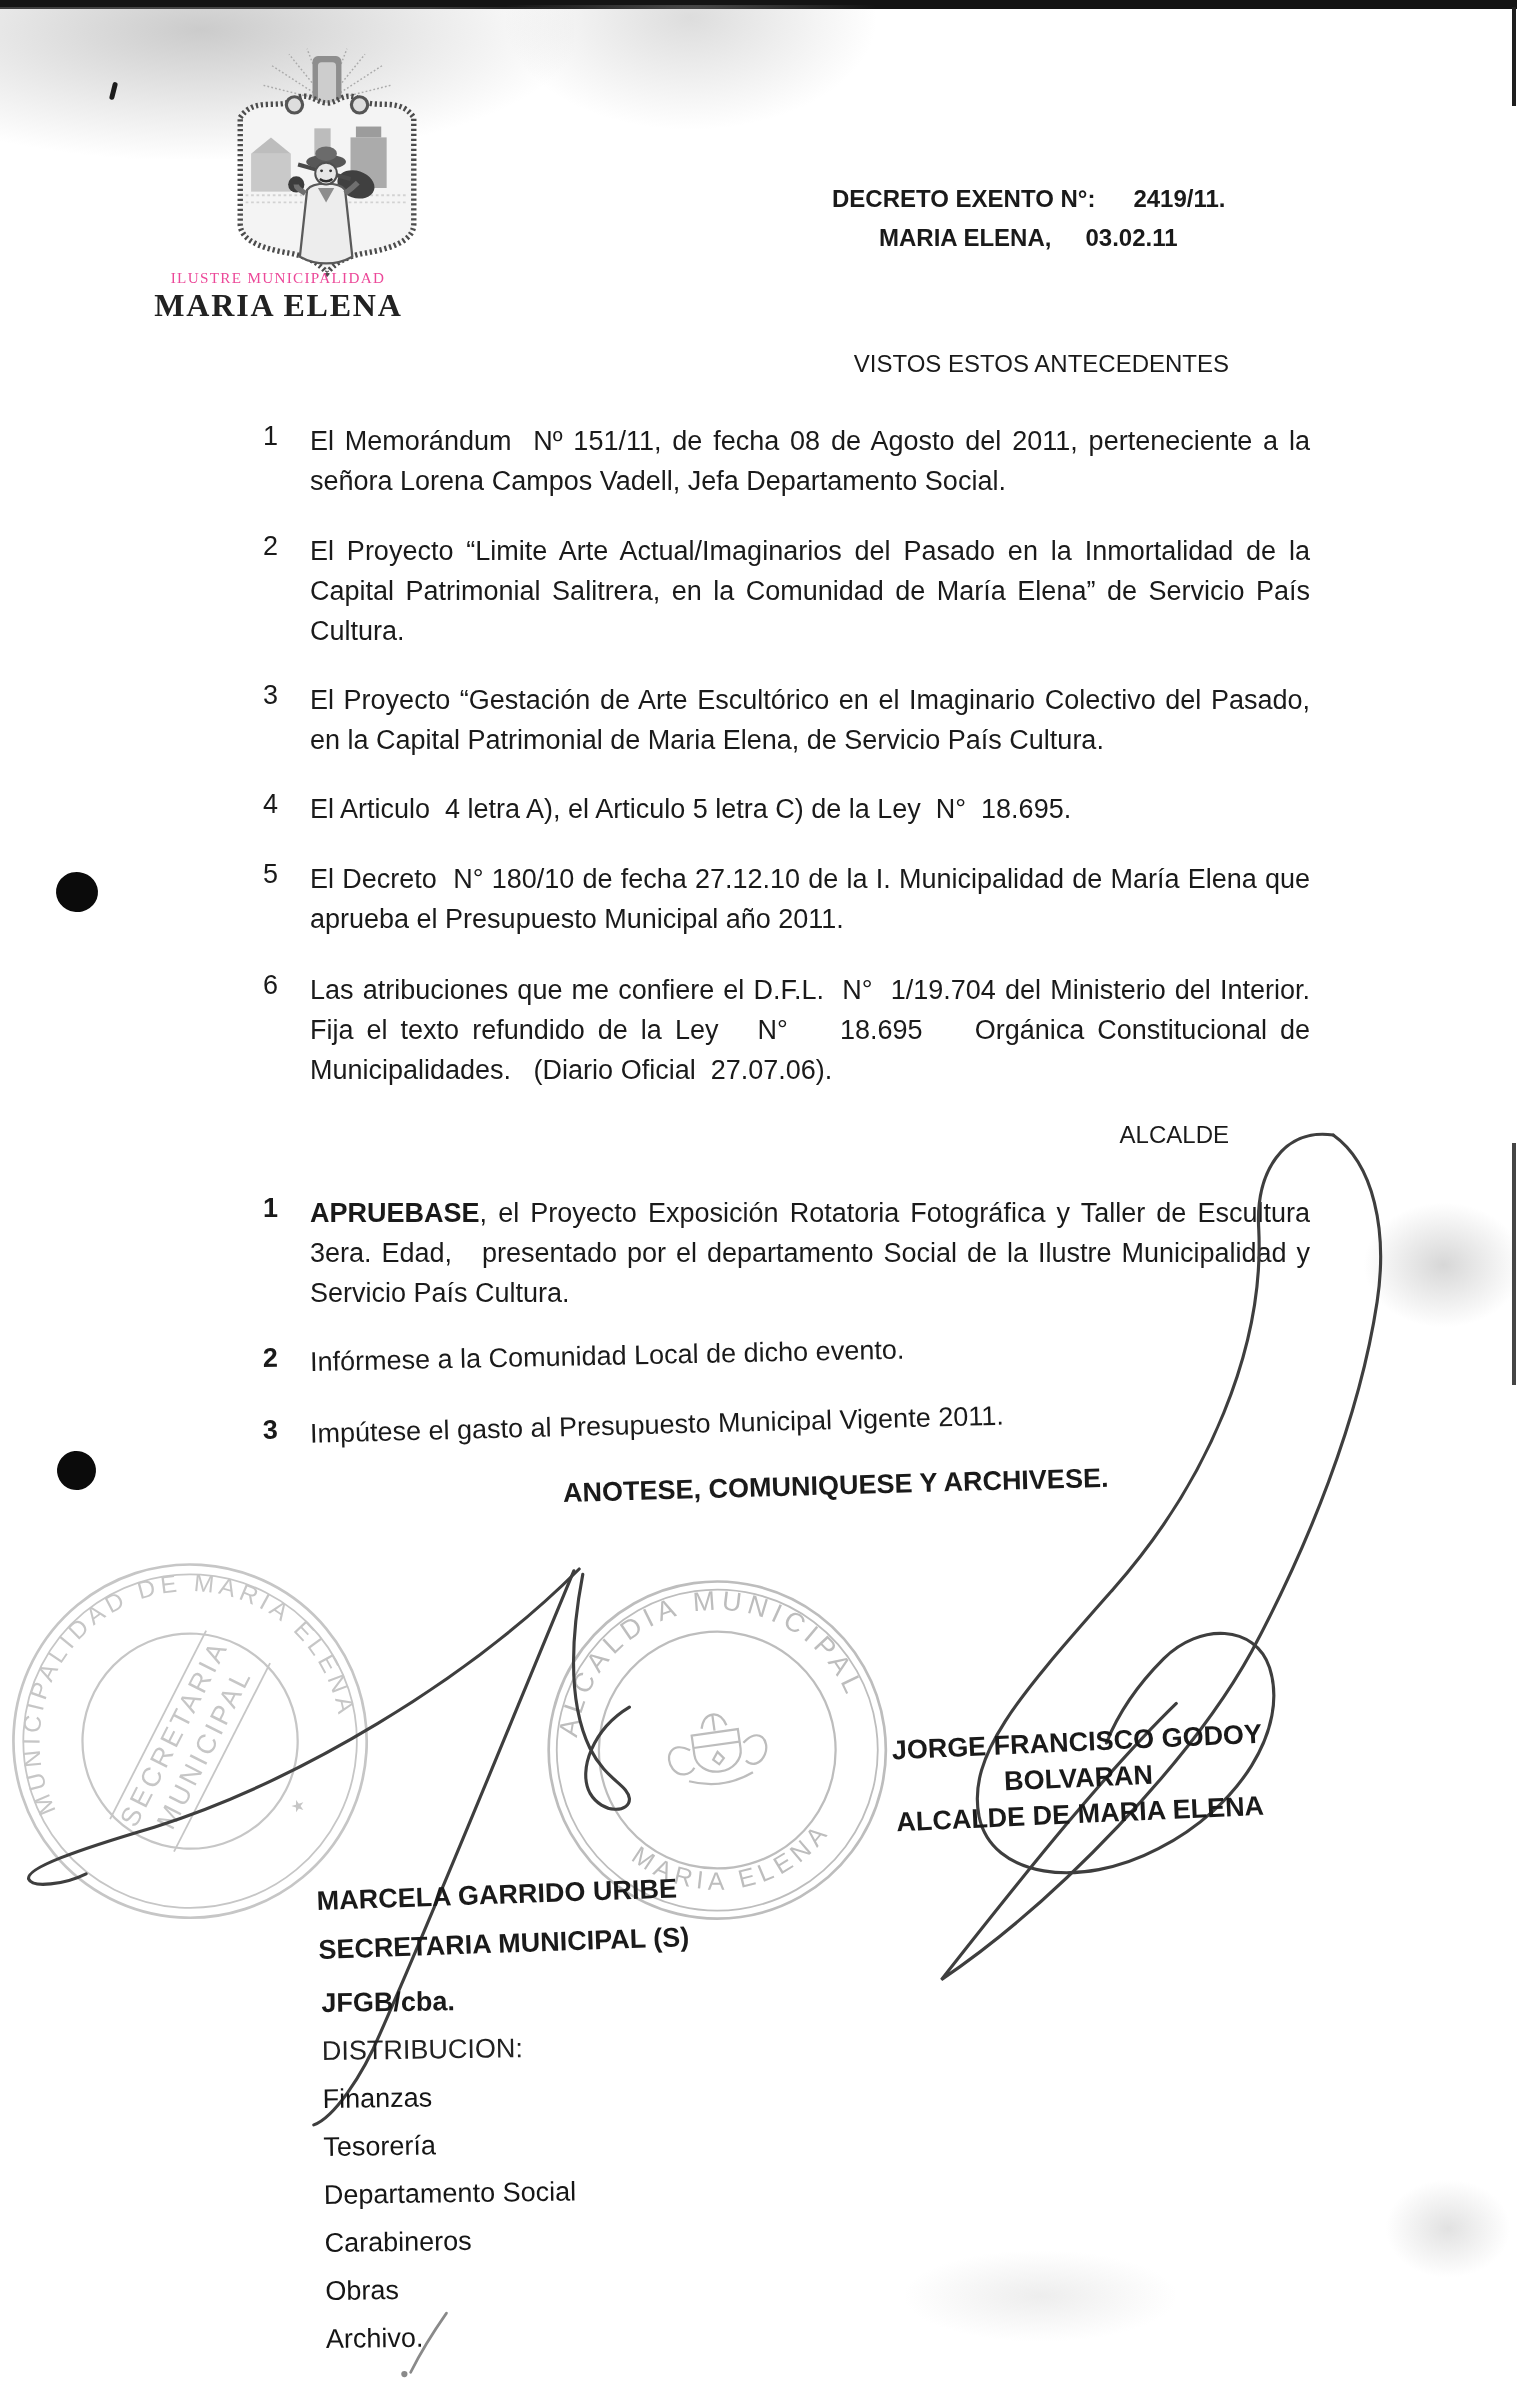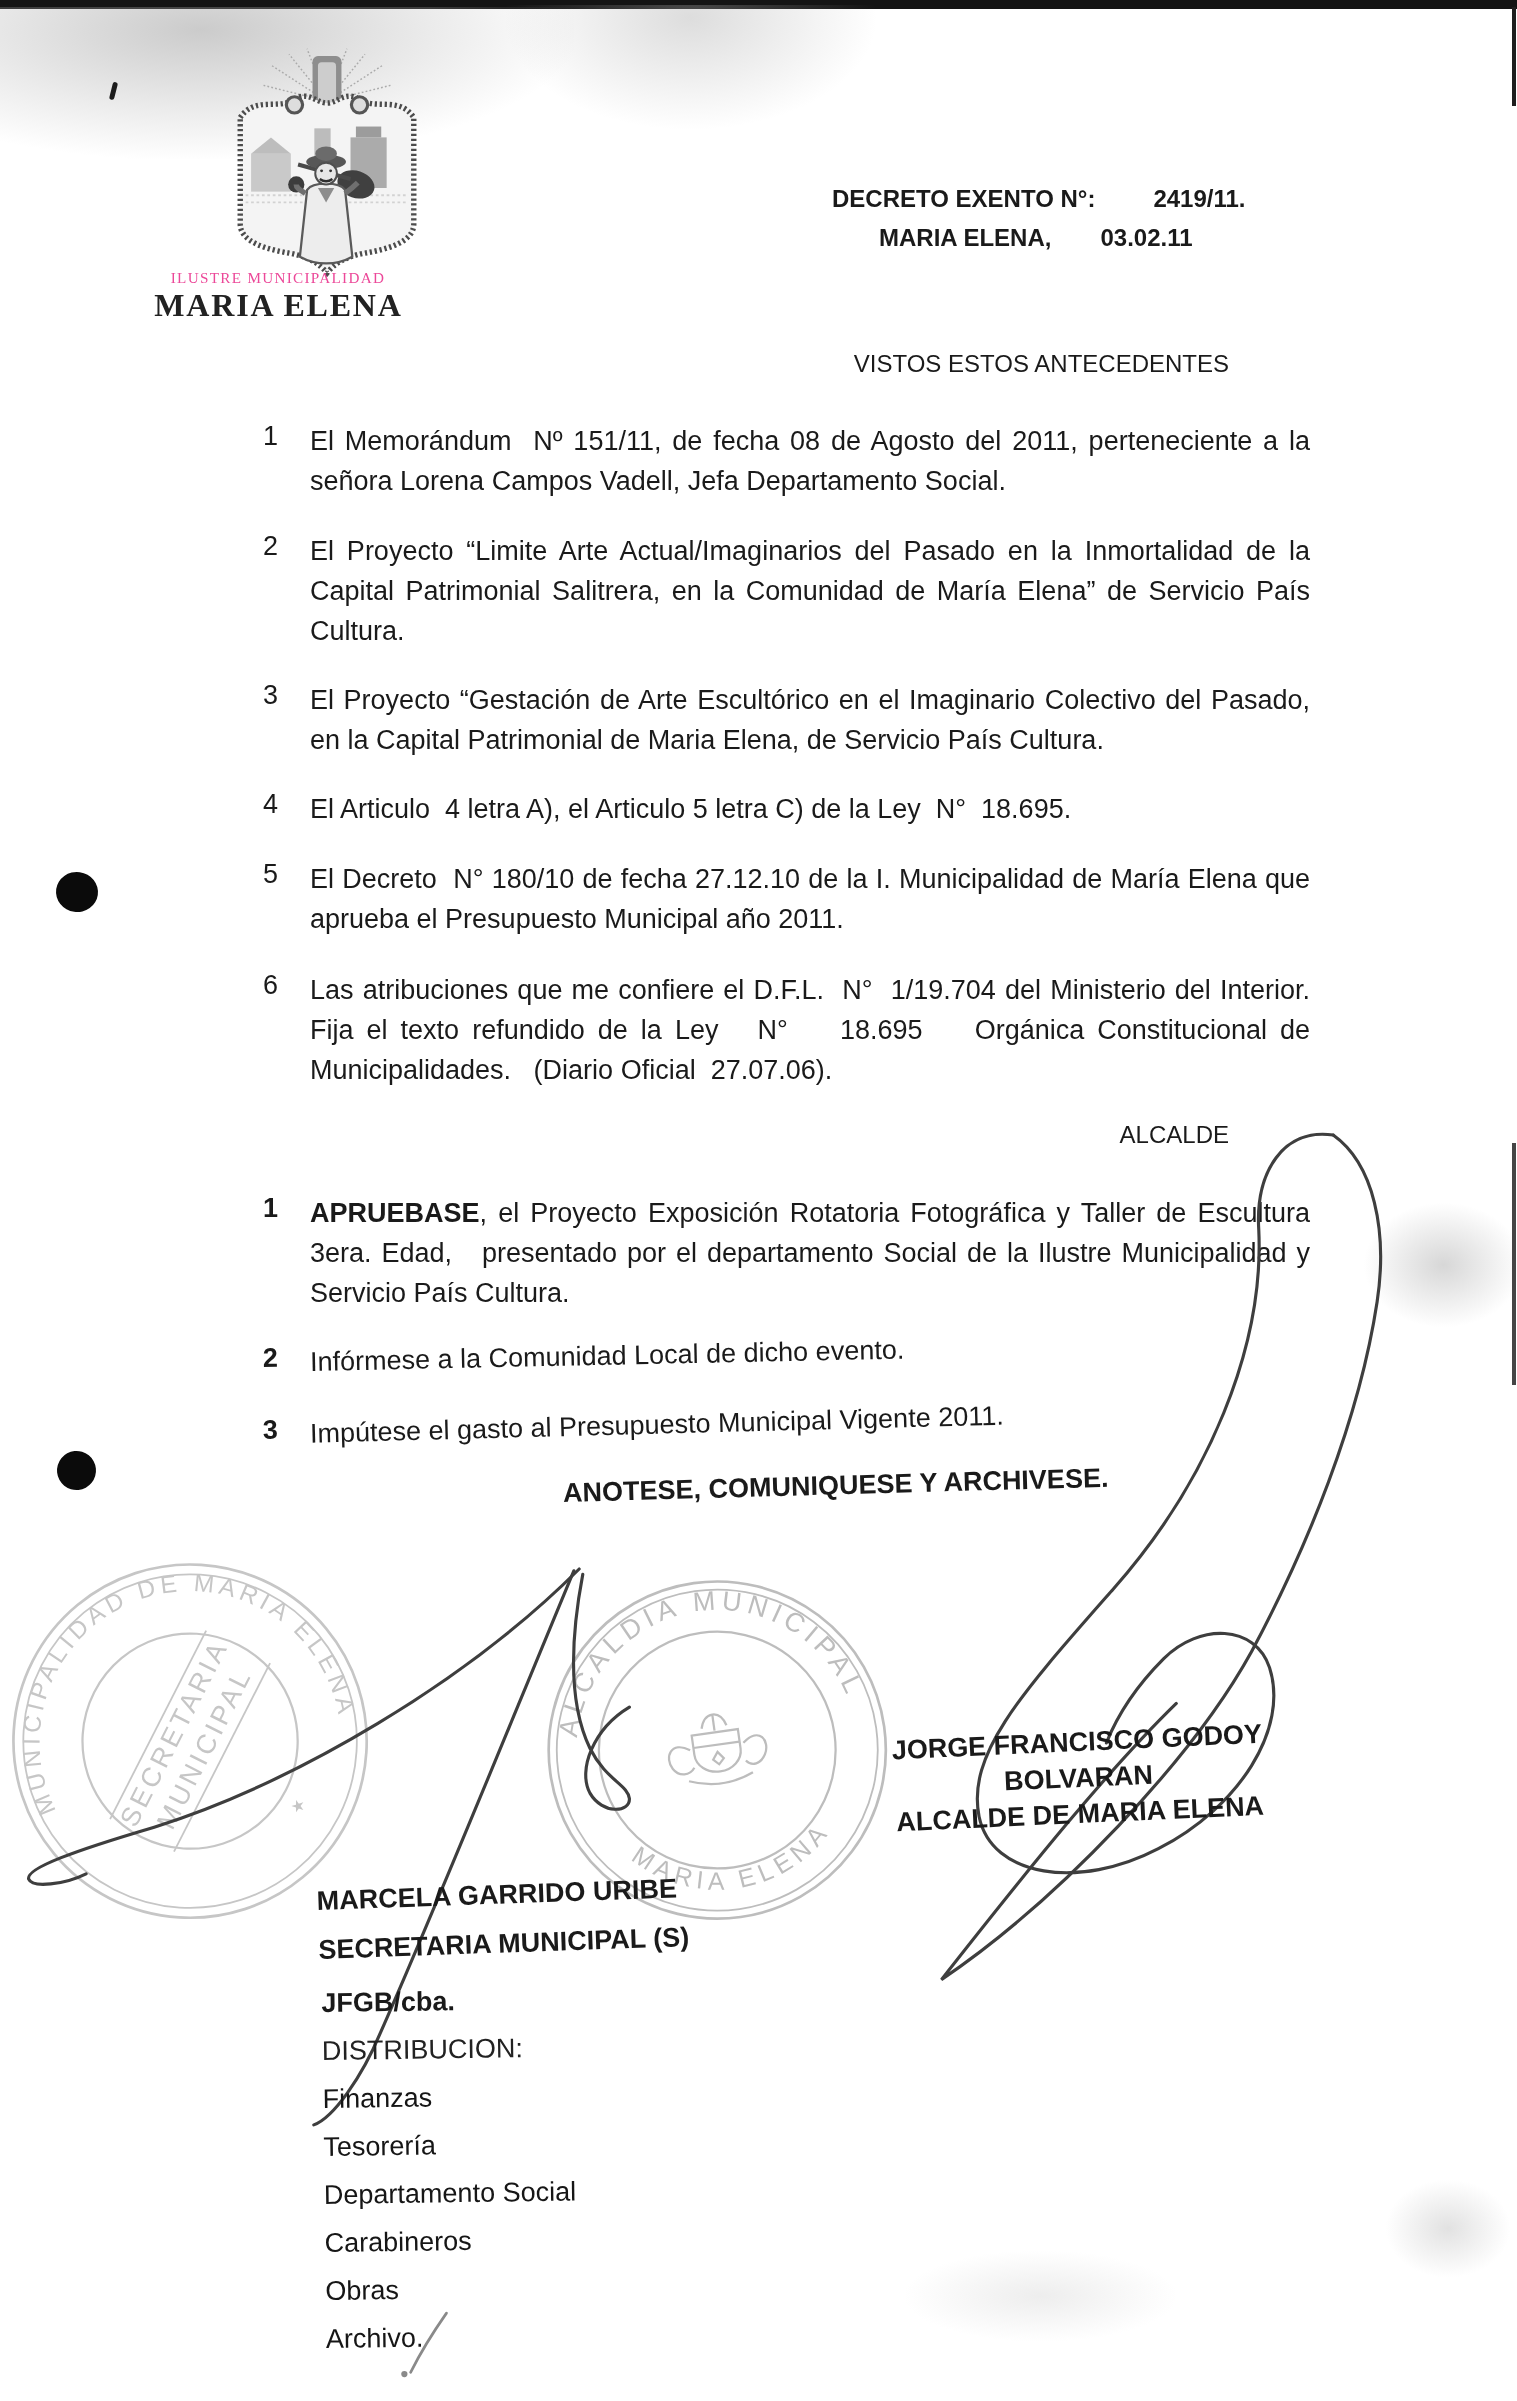--- a/index.html
+++ b/index.html
@@ -30,22 +30,22 @@
   .dot2{left:57px;top:1451px;width:39px;height:39px;transform:rotate(-6deg);}
 
   
   .emblem{position:absolute;left:215px;top:47px;width:224px;height:235px;}
   .logo-small{position:absolute;left:148px;top:269px;width:260px;text-align:center;
     font-family:"Liberation Serif",serif;font-size:15.2px;letter-spacing:1.3px;color:#ec4899;}
   .logo-big{position:absolute;left:135px;top:287px;width:287px;text-align:center;
     font-family:"Liberation Serif",serif;font-weight:700;font-size:32px;letter-spacing:1.8px;color:#222;}
   .decree-head{position:absolute;left:832px;top:179px;width:466px;font-weight:700;font-size:24px;line-height:39px;}
   .dh-line{display:flex;}
-  .dh-num{margin-left:58px;}
-  .dh-line2{padding-left:47px;gap:15px;}
+  .dh-num{margin-left:38px;}
+  .dh-line2{padding-left:47px;}
   .dh-date{margin-left:34px;font-weight:700;}
 
   
   .sec-title{position:absolute;left:296px;width:933px;text-align:right;font-weight:400;font-size:24px;}
   .vistos-title{top:350px;}
   .decreto-title{top:1121px;}
   .item{position:absolute;left:263px;width:1049px;display:flex;}
   .inum{width:47px;flex:0 0 47px;font-size:27px;}
   .inum-bold{font-weight:700;}
   .itext{width:1000px;font-size:27px;line-height:40px;text-align:justify;white-space:pre-wrap;}

